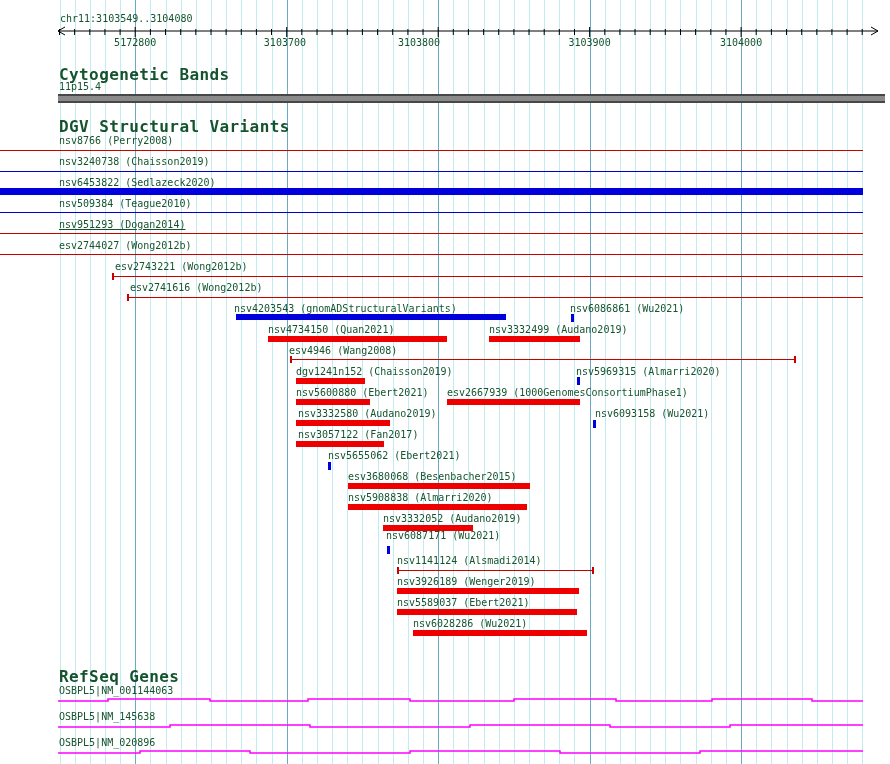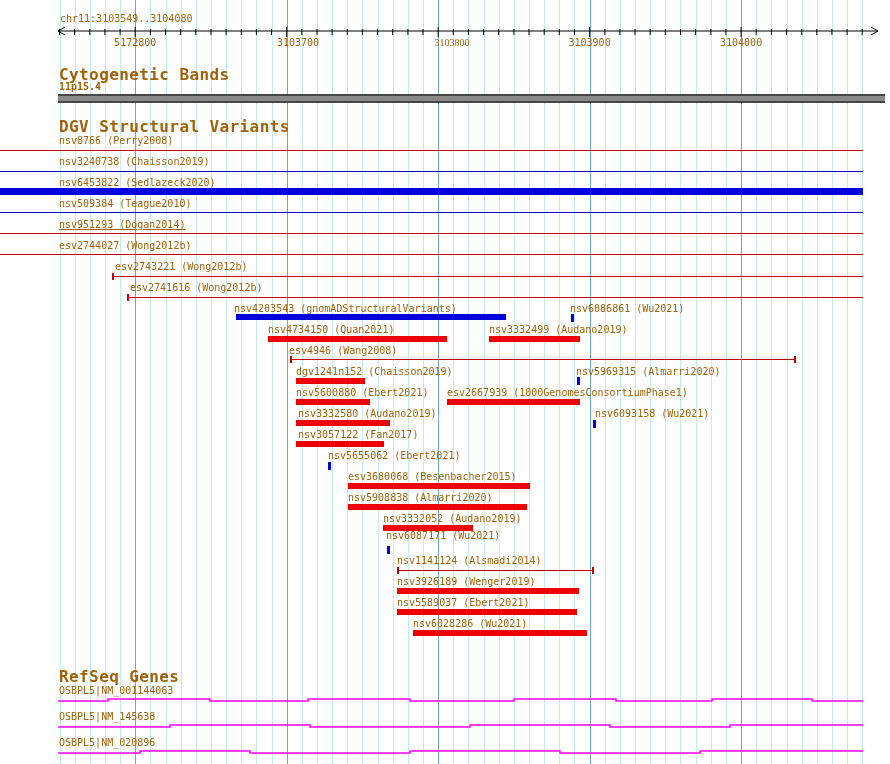--- a/index.html
+++ b/index.html
@@ -1,17 +1,17 @@
 <!DOCTYPE html>
 <html><head>
 <meta charset="utf-8">
 <style>
   html,body{margin:0;padding:0;background:#fff;}
   #app{position:relative;width:890px;height:764px;overflow:hidden;background:#ffffff;
-       font-family:"DejaVu Sans Mono","Liberation Mono",monospace;color:#a16207;}
+       font-family:"DejaVu Sans Mono","Liberation Mono",monospace;color:#14532d;}
   .lbl{position:absolute;font-size:10px;line-height:11px;white-space:nowrap;z-index:30;}
   .hdr{position:absolute;font-size:16px;font-weight:bold;letter-spacing:.4px;line-height:12px;white-space:nowrap;z-index:30;}
   .gl{position:absolute;top:0;width:1px;z-index:1;}
   .feat{position:absolute;z-index:20;}
   .tick-lab{position:absolute;font-size:10px;line-height:11px;width:60px;text-align:center;z-index:30;}
   svg.overlay{position:absolute;left:0;top:0;z-index:10;pointer-events:none;}
   #grid-layer,#features-layer,#genes-layer,#tick-labels{position:absolute;left:0;top:0;width:100%;height:100%;}
   #cytoband-bar{position:absolute;box-sizing:border-box;z-index:20;}
 </style>
 </head>
@@ -80,28 +80,28 @@
       <path d="M65 27L58 31L65 35" stroke="#000000" fill="none"></path>
       <path d="M871 27L878 31L871 35" stroke="#000000" fill="none"></path>
       <polyline points="58,701 108,701 108,699 210,699 210,701 308,701 308,699 410,699 410,701 514,701 514,699 616,699 616,701 712,701 712,699 812,699 812,701 863,701" stroke="#ff00ff" stroke-width="1.5" fill="none" style="pointer-events: auto;"></polyline>
       <polyline points="58,727 170,727 170,725 310,725 310,727 470,727 470,725 610,725 610,727 730,727 730,725 863,725" stroke="#ff00ff" stroke-width="1.5" fill="none" style="pointer-events: auto;"></polyline>
       <polyline points="58,753 140,753 140,751 250,751 250,753 410,753 410,751 560,751 560,753 700,753 700,751 863,751" stroke="#ff00ff" stroke-width="1.5" fill="none" style="pointer-events: auto;"></polyline>
     </svg>
 
   <div class="lbl" id="region-label" style="left: 60px; top: 13px;">chr11:3103549..3104080</div>
   <div id="tick-labels">
       <div class="tick-lab" style="left: 105.2px; top: 37px; width: 60px; height: 11px;">5172800</div>
-      <div class="tick-lab" style="left: 268px; top: 37px; width: 60px; height: 11px;">3103700</div>
-      <div class="tick-lab" style="left: 422px; top: 37px; width: 60px; height: 11px; font-family: Liberation Serif, serif;">3103800</div>
+      <div class="tick-lab" style="left: 246px; top: 37px; width: 60px; height: 11px; text-align: right;">3103700</div>
+      <div class="tick-lab" style="left: 389px; top: 37px; width: 60px; height: 11px;">3103800</div>
       <div class="tick-lab" style="left: 559.6px; top: 37px; width: 60px; height: 11px;">3103900</div>
       <div class="tick-lab" style="left: 711.1px; top: 37px; width: 60px; height: 11px;">3104000</div>
     </div>
 
   <div class="hdr" id="cyto-heading" style="left: 59px; top: 69px;">Cytogenetic Bands</div>
-  <div class="lbl" id="cyto-label" style="left: 59px; top: 81px; font-weight: bold;">11p15.4</div>
+  <div class="lbl" id="cyto-label" style="left: 59px; top: 81px;">11p15.4</div>
   <div id="cytoband-bar" style="left: 58px; top: 94px; width: 827px; height: 9px; background: rgb(138, 138, 138); border-top: 2px solid rgb(71, 71, 71); border-bottom: 2px solid rgb(71, 71, 71);"></div>
 
   <div class="hdr" id="dgv-heading" style="left: 59px; top: 121px;">DGV Structural Variants</div>
   <div id="features-layer">
       <div class="lbl" style="left: 59px; top: 135px;">nsv8766 (Perry2008)</div>
       <div class="feat" style="left: 0px; top: 150px; width: 863px; height: 1px; background: rgb(200, 0, 0);"></div>
       <div class="lbl" style="left: 59px; top: 156px;">nsv3240738 (Chaisson2019)</div>
       <div class="feat" style="left: 0px; top: 171px; width: 863px; height: 1px; background: rgb(0, 0, 200);"></div>
       <div class="lbl" style="left: 59px; top: 177px;">nsv6453822 (Sedlazeck2020)</div>
       <div class="feat" style="left: 0px; top: 188px; width: 863px; height: 7px; background: rgb(0, 0, 221);"></div>

